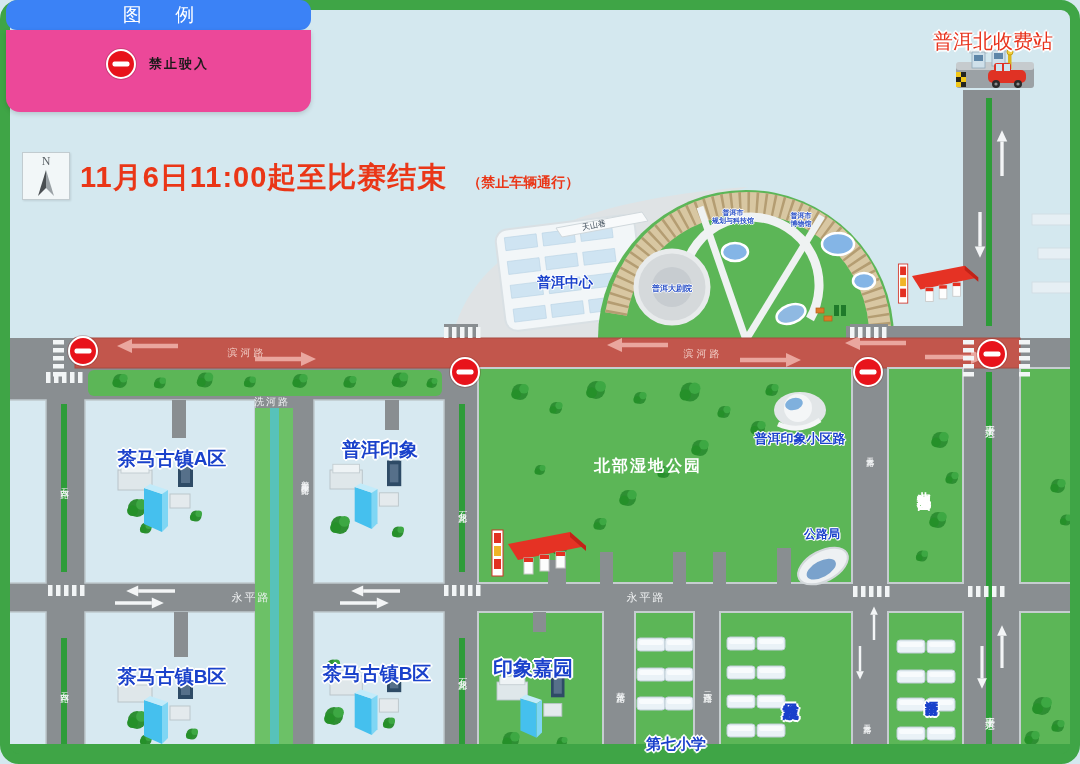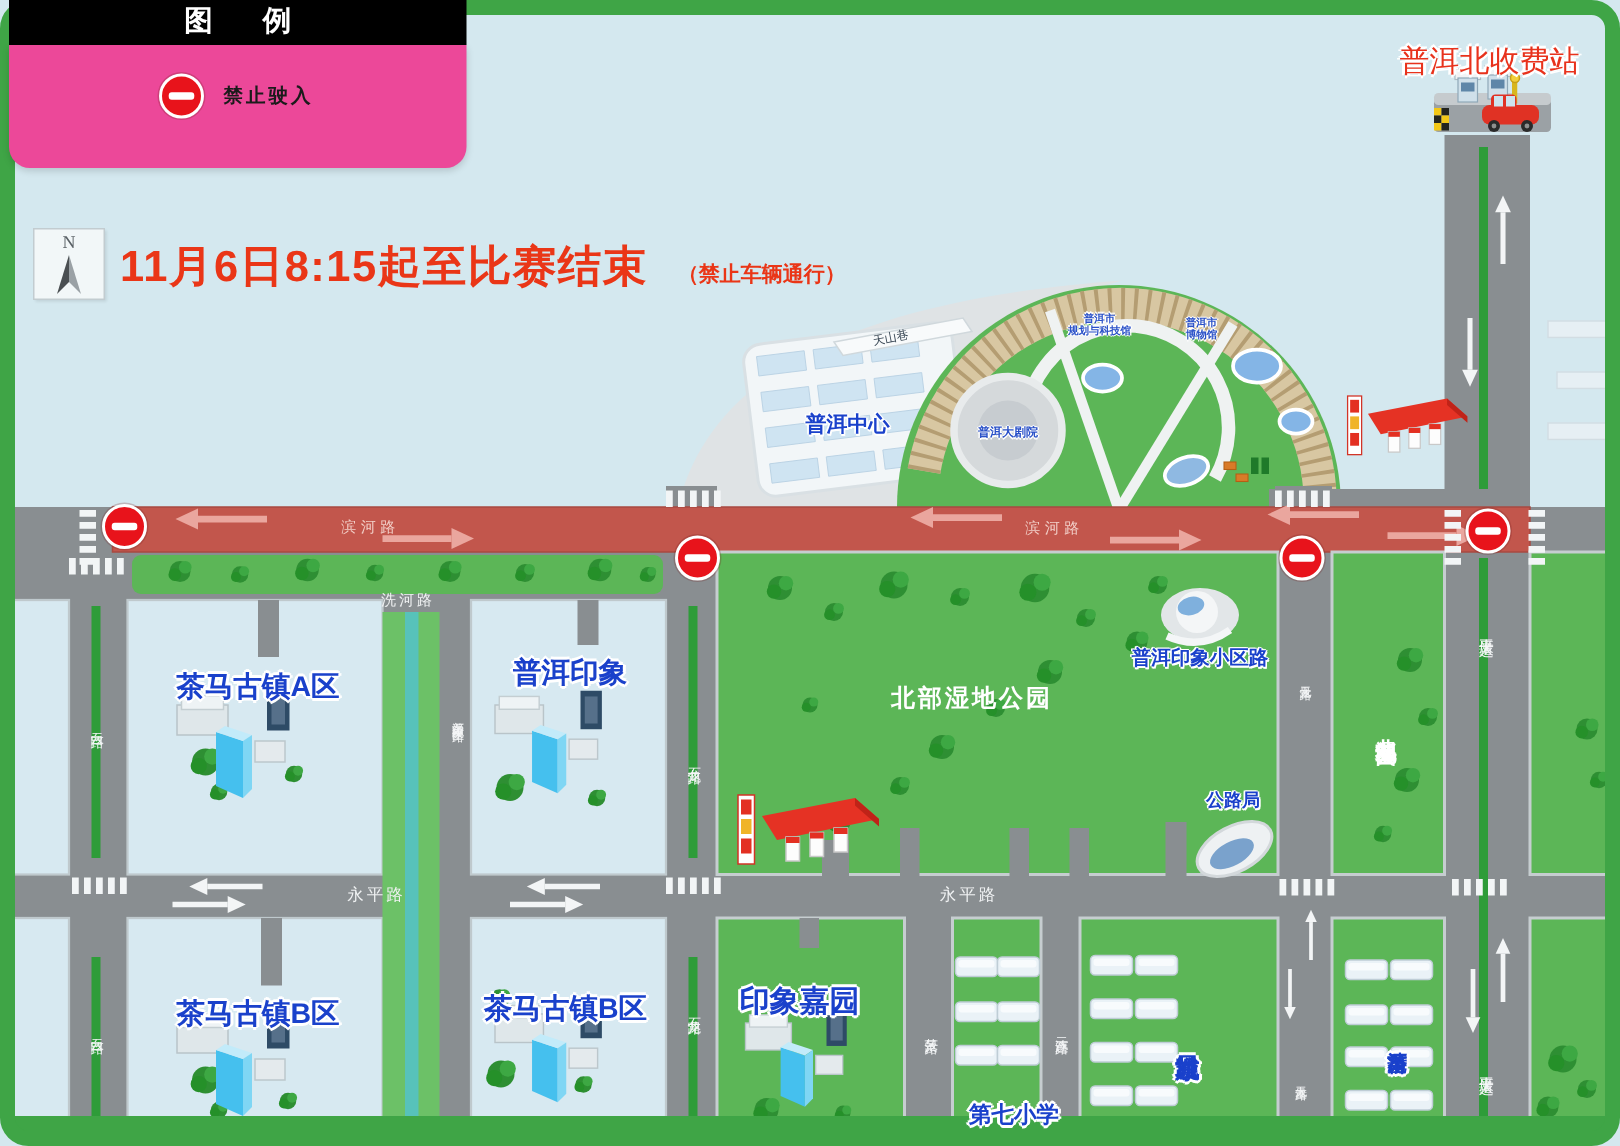--- a/index.html
+++ b/index.html
@@ -5,38 +5,38 @@
   html,body{margin:0;padding:0;background:#9db3ba;}
   .stage{position:relative;width:1080px;height:764px;overflow:hidden;background:#d4e8ef;
          font-family:"Liberation Sans","DejaVu Sans",sans-serif;}
   .stage svg.base{position:absolute;left:0;top:0;z-index:1;}
   .lbl{position:absolute;z-index:3;transform:translate(-50%,-50%);white-space:nowrap;line-height:1.08;}
   .pre{white-space:pre-line;text-align:center;}
   .v{writing-mode:vertical-rl;text-orientation:upright;}
   .blue-big{font-size:19px;font-weight:bold;color:#1a41cb;
     text-shadow:-2px 0 0 #fff,2px 0 0 #fff,0 -2px 0 #fff,0 2px 0 #fff,-1px -1px 0 #fff,1px -1px 0 #fff,-1px 1px 0 #fff,1px 1px 0 #fff;}
   .blue-mid{font-size:13px;font-weight:bold;color:#1a41cb;
-    text-shadow:-1px 0 0 #fff,1px 0 0 #fff,0 -1px 0 #fff,0 1px 0 #fff,-1px -1px 0 #fff,1px 1px 0 #fff;}
+    text-shadow:-1px 0 0 #fff,1px 0 0 #fff,0 -1px 0 #fff,0 1px 0 #fff,-1px -1px 0 #fff,1px 1px 0 #fff;font-family:Liberation Serif, serif;}
   .blue-tiny{font-size:8px;font-weight:bold;color:#2a51c8;
     text-shadow:-1px 0 0 #fff,1px 0 0 #fff,0 -1px 0 #fff,0 1px 0 #fff;}
   .blue-v{font-weight:bold;color:#1a41cb;
     text-shadow:-2px 0 0 #fff,2px 0 0 #fff,0 -2px 0 #fff,0 2px 0 #fff,-1px -1px 0 #fff,1px 1px 0 #fff;}
   .white-big{font-size:16px;font-weight:bold;color:#fff;letter-spacing:2px;}
   .white-v{font-size:9px;color:#f4f6f7;letter-spacing:1px;}
   .road-h{font-size:11px;color:#f0f2f3;letter-spacing:2px;}
   .road-red{font-size:10px;color:#f2cfc8;letter-spacing:3px;}
   .title-red{position:absolute;left:80px;top:158px;z-index:4;display:flex;align-items:baseline;color:#ea3617;}
   .title-red .main{font-size:29px;font-weight:bold;letter-spacing:1px;}
   .title-red .sub{font-size:14px;font-weight:bold;margin-left:20px;}
   .toll-name{font-size:20px;font-weight:normal;color:#e8321c;
     text-shadow:-2px 0 0 #fff,2px 0 0 #fff,0 -2px 0 #fff,0 2px 0 #fff,-1px -1px 0 #fff,1px 1px 0 #fff;}
   
   .legend{position:absolute;left:6px;top:0;width:305px;z-index:6;}
-  .legend .hd{height:30px;background:#000000;color:#fff;font-size:19px;font-weight:bold;
-    letter-spacing:14px;text-align:center;line-height:30px;text-indent:14px;}
+  .legend .hd{height:30px;background:#3b82f6;color:#fff;font-size:19px;font-weight:normal;
+    letter-spacing:14px;text-align:center;line-height:30px;text-indent:14px;border-radius:11px;}
   .legend .bd{height:82px;background:#ec4899;border-radius:0 0 14px 14px;
     box-shadow:0 2px 5px rgba(0,0,0,.15);display:flex;align-items:center;}
   .legend .row{display:flex;align-items:center;margin-left:100px;margin-top:-14px;}
   .legend .row .txt{font-size:13px;font-weight:bold;color:#1b1b1b;margin-left:13px;letter-spacing:2px;}
   
   .noentry{position:relative;width:30px;height:30px;border-radius:50%;background:#e8131b;
     border:2px solid #fff;box-sizing:border-box;box-shadow:0 0 0 1px rgba(120,30,30,.25);}
   .noentry::after{content:"";position:absolute;left:50%;top:50%;width:17px;height:5px;border-radius:2px;
     background:#fff;transform:translate(-50%,-50%);}
   .noentry.map{position:absolute;z-index:4;transform:translate(-50%,-50%);}
@@ -434,21 +434,21 @@
   <div class="hd">图 例</div>
   <div class="bd">
     <div class="row">
       <div class="noentry" style="width:30px;height:30px"></div>
       <span class="txt">禁止驶入</span>
     </div>
   </div>
 </div>
 
 <div class="title-red">
-  <span class="main">11月6日8:15起至比赛结束</span>
+  <span class="main">11月6日11:00起至比赛结束</span>
   <span class="sub">（禁止车辆通行）</span>
 </div>
 
 <div class="compass">
   <span class="n">N</span>
   <svg width="46" height="30" viewBox="0 0 46 30">
     <polygon points="23,1 15,27 23,19" fill="#4a4f52"></polygon>
     <polygon points="23,1 31,27 23,19" fill="#9aa1a5"></polygon>
   </svg>
 </div>

